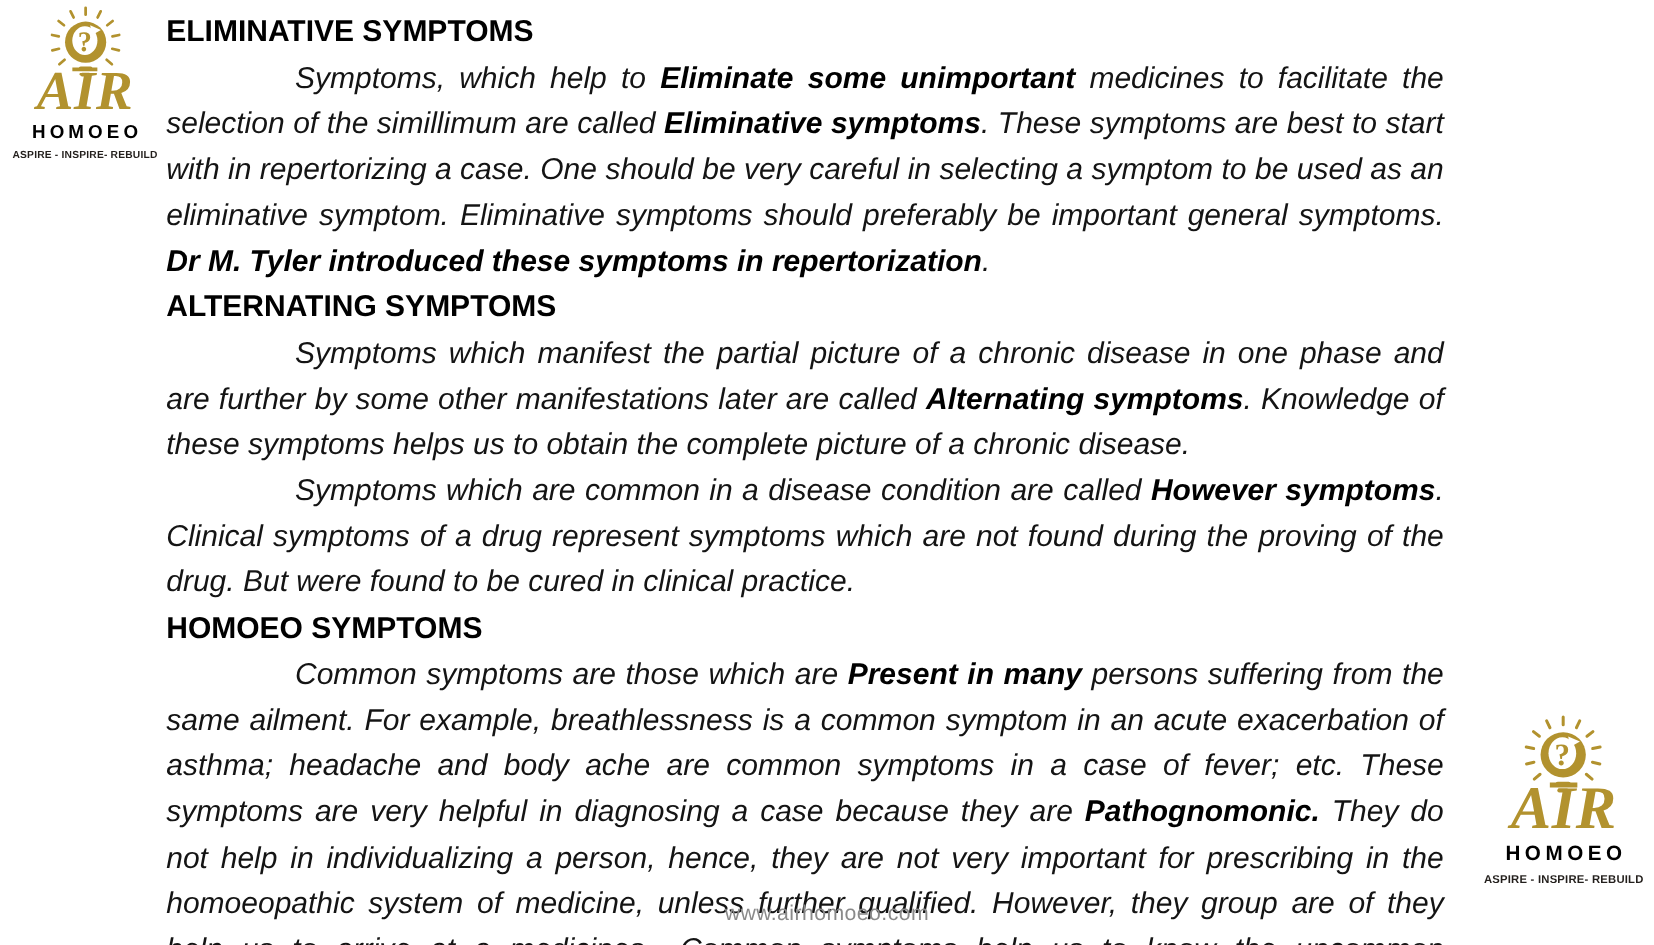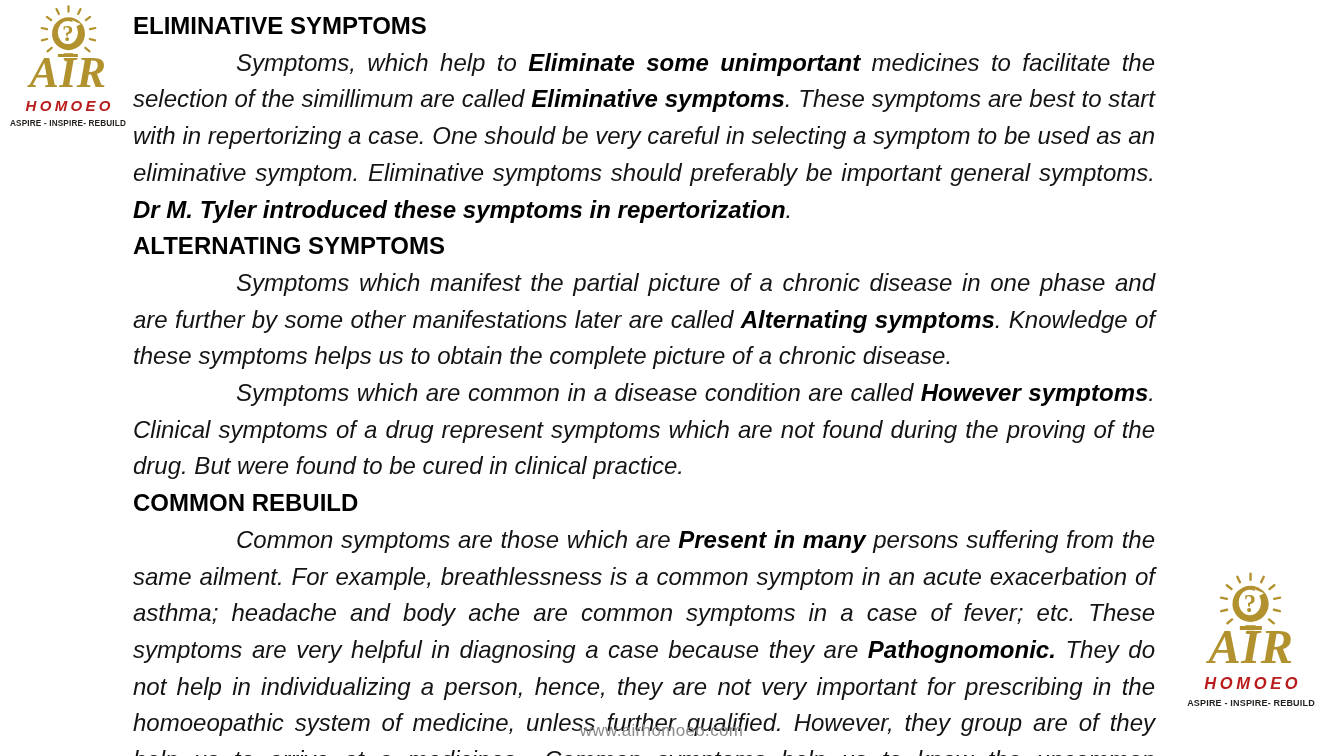--- a/index.html
+++ b/index.html
@@ -60,24 +60,23 @@
     top: 0.02em; left: 50%;
     transform: translateX(-50%);
     width: 0.46em; height: 0.075em;
     background: #B2922E;
   }
   .logo-homoeo {
     font-weight: bold;
     font-size: 1.5em;
     letter-spacing: 0.22em;
     text-indent: 0.22em;
-    color: #b91c1c;
+    color: #000000;
     margin-top: 0.25em;
     white-space: nowrap;
-    font-style: italic;
   }
   .logo-tagline {
     font-weight: bold;
     font-size: 0.82em;
     letter-spacing: 0.02em;
     color: #231F1C;
     margin-top: 0.55em;
     white-space: nowrap;
   }
 
@@ -122,21 +121,21 @@
     <div class="logo-homoeo">HOMOEO</div>
     <div class="logo-tagline">ASPIRE - INSPIRE- REBUILD</div>
   </div>
 
   <div class="content">
       <div class="sec-heading">ELIMINATIVE SYMPTOMS</div>
       <p class="sec-para"><span>Symptoms, which help to </span><strong>Eliminate some unimportant</strong><span> medicines to facilitate the selection of the simillimum are called </span><strong>Eliminative symptoms</strong><span>. These symptoms are best to start with in repertorizing a case. One should be very careful in selecting a symptom to be used as an eliminative symptom. Eliminative symptoms should preferably be important general symptoms. </span><strong>Dr M. Tyler introduced these symptoms in repertorization</strong><span>.</span></p>
       <div class="sec-heading">ALTERNATING SYMPTOMS</div>
       <p class="sec-para"><span>Symptoms which manifest the partial picture of a chronic disease in one phase and are further by some other manifestations later are called </span><strong>Alternating symptoms</strong><span>. Knowledge of these symptoms helps us to obtain the complete picture of a chronic disease.</span></p>
       <p class="sec-para"><span>Symptoms which are common in a disease condition are called </span><strong>However symptoms</strong><span>. Clinical symptoms of a drug represent symptoms which are not found during the proving of the drug. But were found to be cured in clinical practice.</span></p>
-      <div class="sec-heading">COMMON REBUILD</div>
+      <div class="sec-heading">HOMOEO SYMPTOMS</div>
       <p class="sec-para"><span>Common symptoms are those which are </span><strong>Present in many</strong><span>  persons suffering from the same ailment. For example, breathlessness is a common symptom in an acute exacerbation of asthma; headache and body ache are common symptoms in a case of fever; etc. These symptoms are very helpful in diagnosing a case because they are </span><strong>Pathognomonic.</strong><span> They do not help in individualizing a person, hence, they are not very important for prescribing in the homoeopathic system of medicine, unless further qualified.  However, they group are of they help us to arrive at a medicines., Common symptoms help us to know the uncommon symptoms.</span></p>
     </div>
 
   <div class="logo logo-bottom">
     <svg class="bulb" viewBox="0 0 100 116" aria-hidden="true">
       <g stroke="#B2922E" stroke-width="3.6" stroke-linecap="round" fill="none">
         <line x1="50" y1="7" x2="50" y2="16"></line>
         <line x1="50" y1="7" x2="50" y2="16" transform="rotate(26 50 52)"></line>
         <line x1="50" y1="7" x2="50" y2="16" transform="rotate(-26 50 52)"></line>
         <line x1="50" y1="7" x2="50" y2="16" transform="rotate(52 50 52)"></line>

